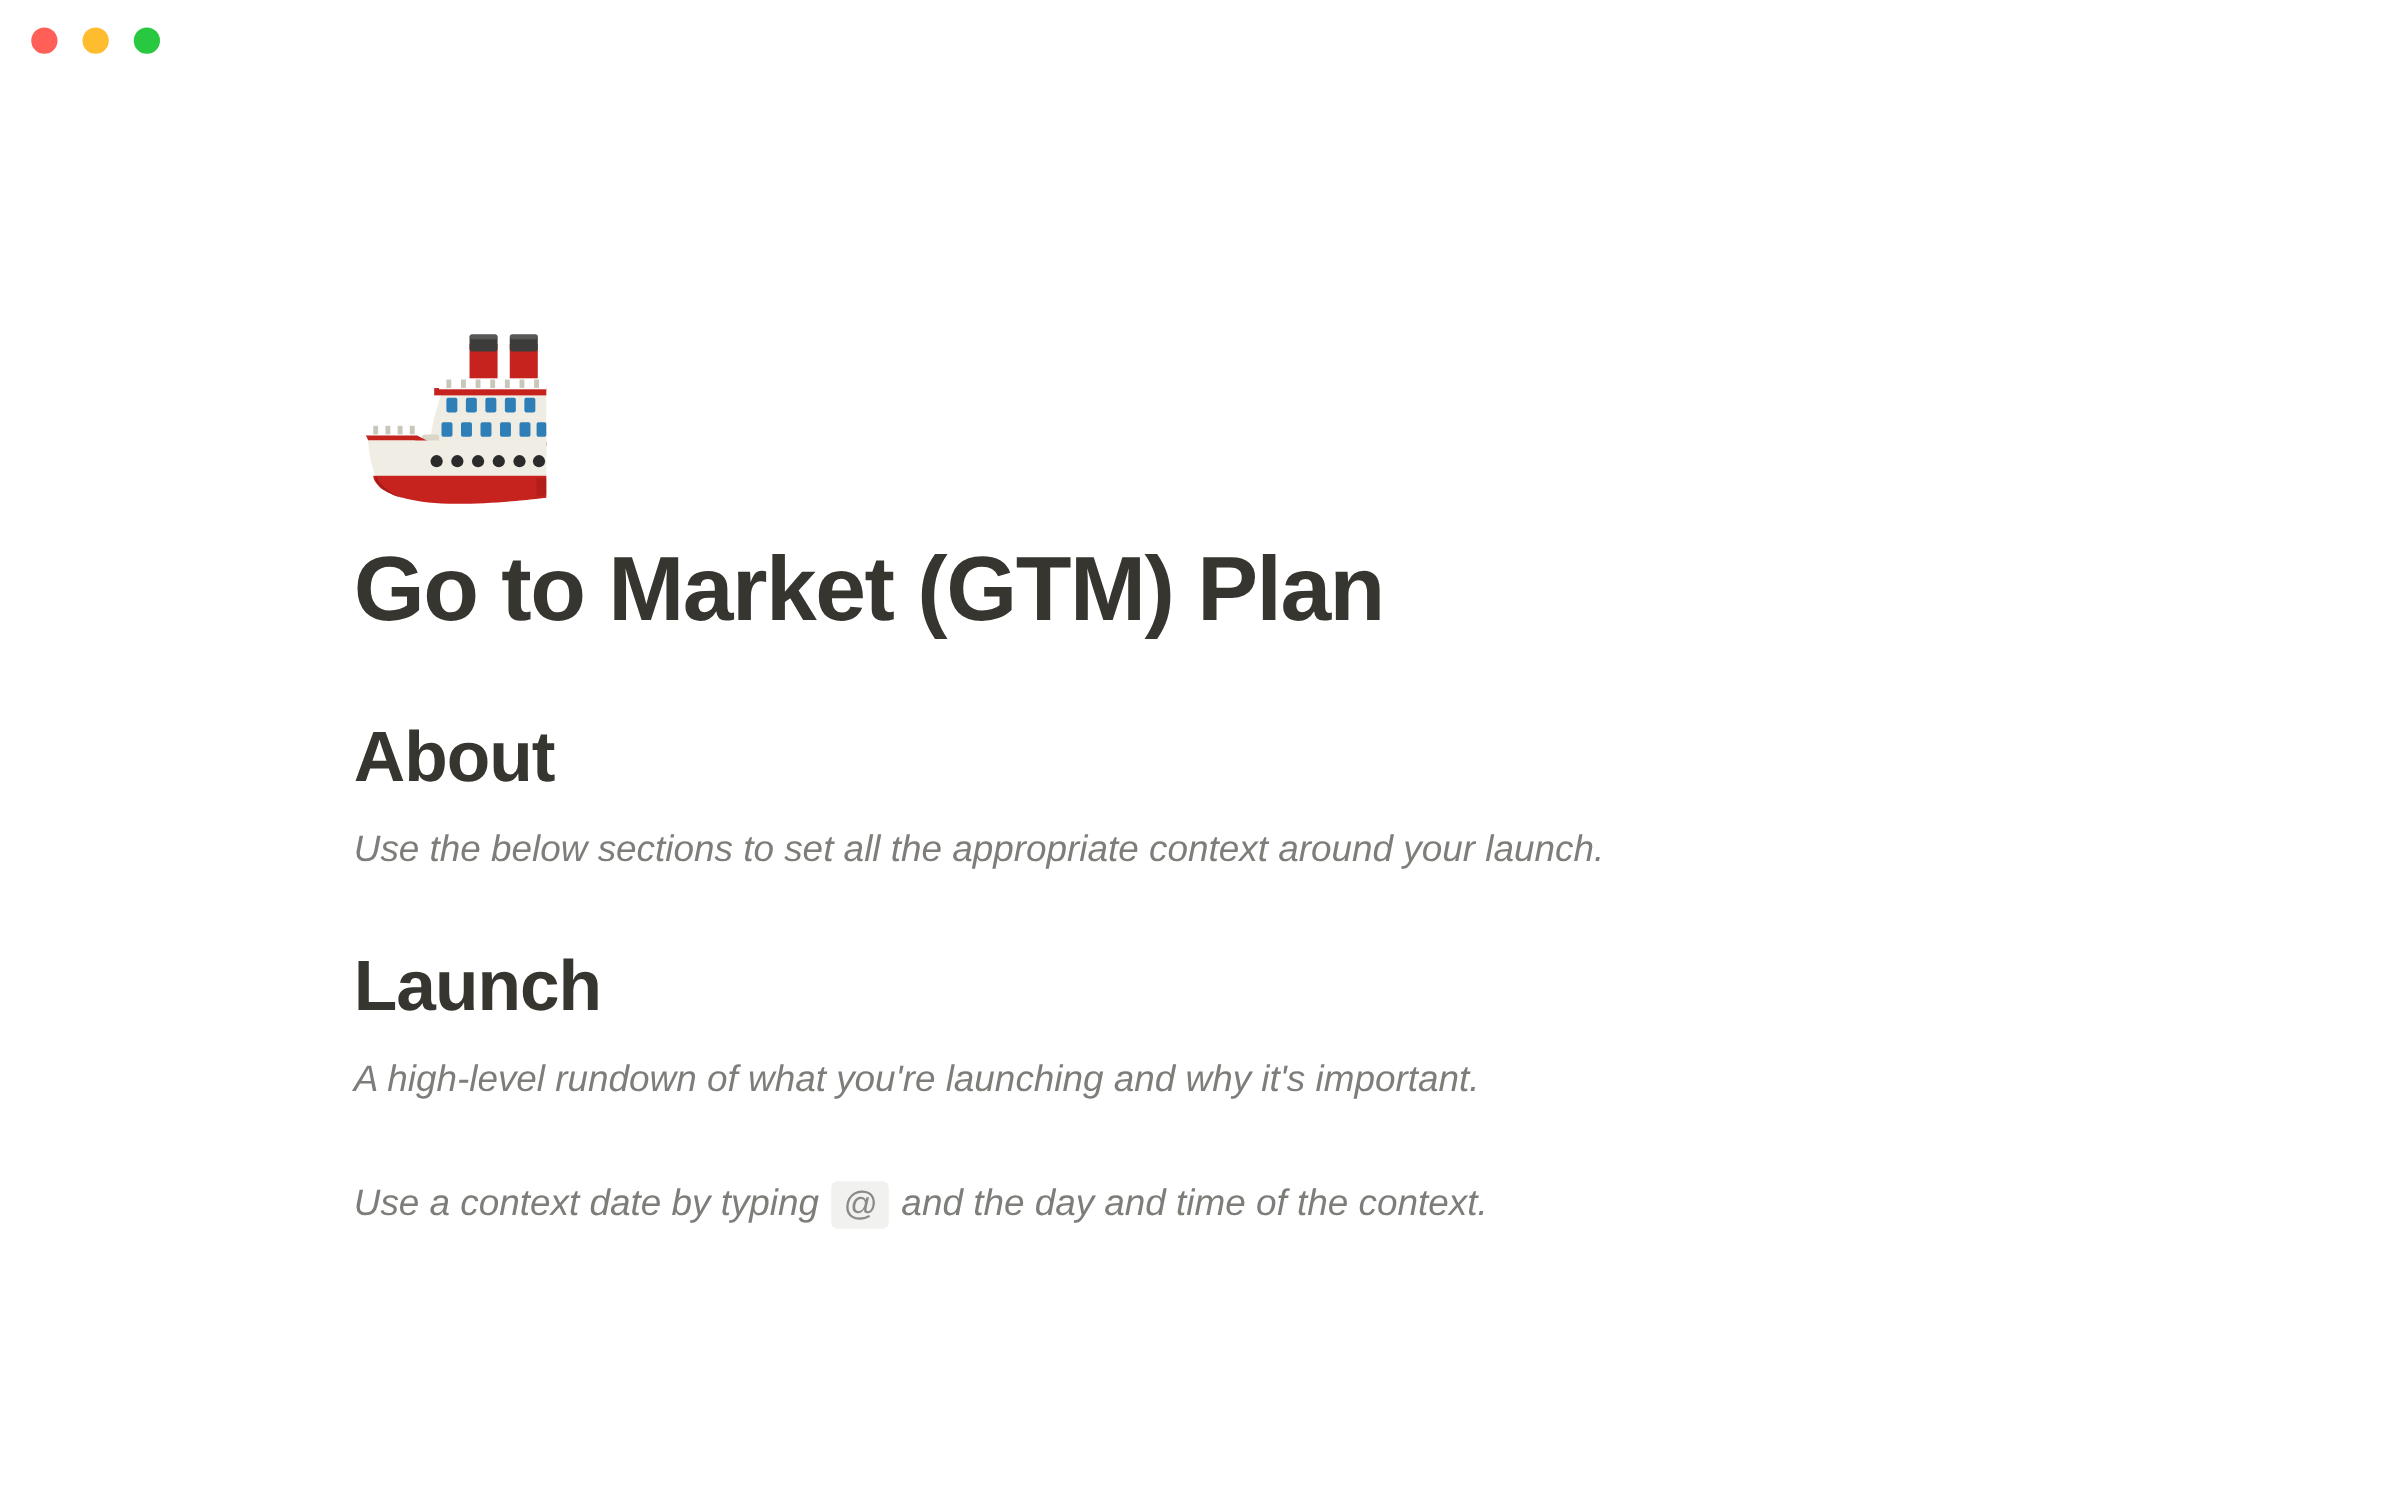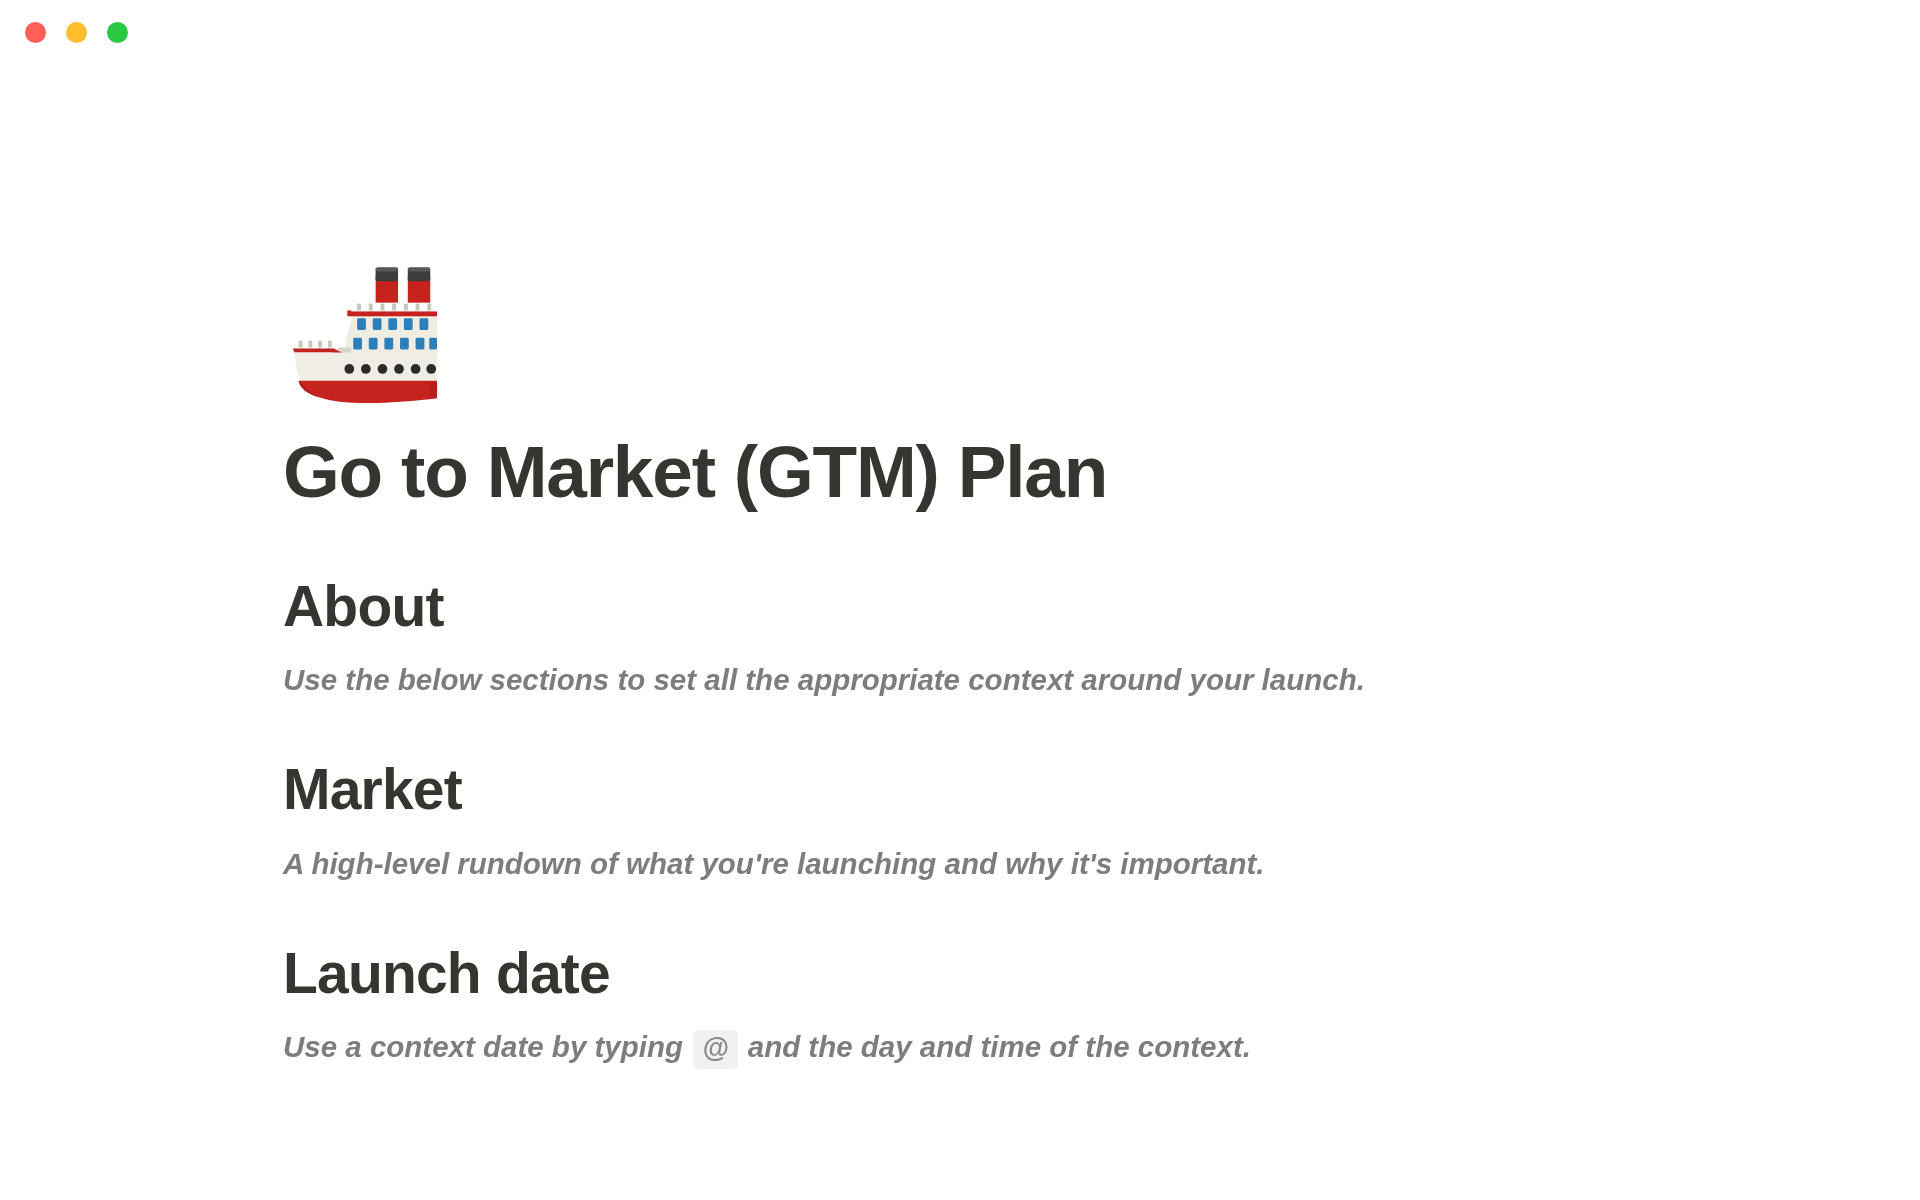--- a/index.html
+++ b/index.html
@@ -101,21 +101,21 @@
     letter-spacing:-0.8px;
     color:#37352F;
     margin:0 0 22px 0;
     white-space:nowrap;
   }
 
   .section-body {
     font-size:29.5px;
     line-height:1.45;
     font-style:italic;
-    font-weight:700;
+    font-weight:400;
     color:#7E7D79;
     white-space:nowrap;
   }
 
   
   .inline-code {
     display:inline-block;
     background:#F1F1EF;
     border-radius:5px;
     padding:2px 9px 3px 9px;
@@ -219,24 +219,23 @@
       </div>
 
       <h1 class="page-title">Go to Market (GTM) Plan</h1>
 
       <section class="section">
         <h2 class="section-heading">About</h2>
         <p class="section-body">Use the below sections to set all the appropriate context around your launch.</p>
       </section>
 
       <section class="section">
-        <h2 class="section-heading">Market</h2>
+        <h2 class="section-heading">Launch</h2>
         <p class="section-body">A high-level rundown of what you're launching and why it's important.</p>
       </section>
 
       <section class="section">
-        <h2 class="section-heading">Launch date</h2>
         <p class="section-body"><span>Use a context date by typing</span> <span class="inline-code">@</span> <span>and the day and time of the context.</span></p>
       </section>
 
     </div>
   </div>
 </div>
 
 </body></html>

